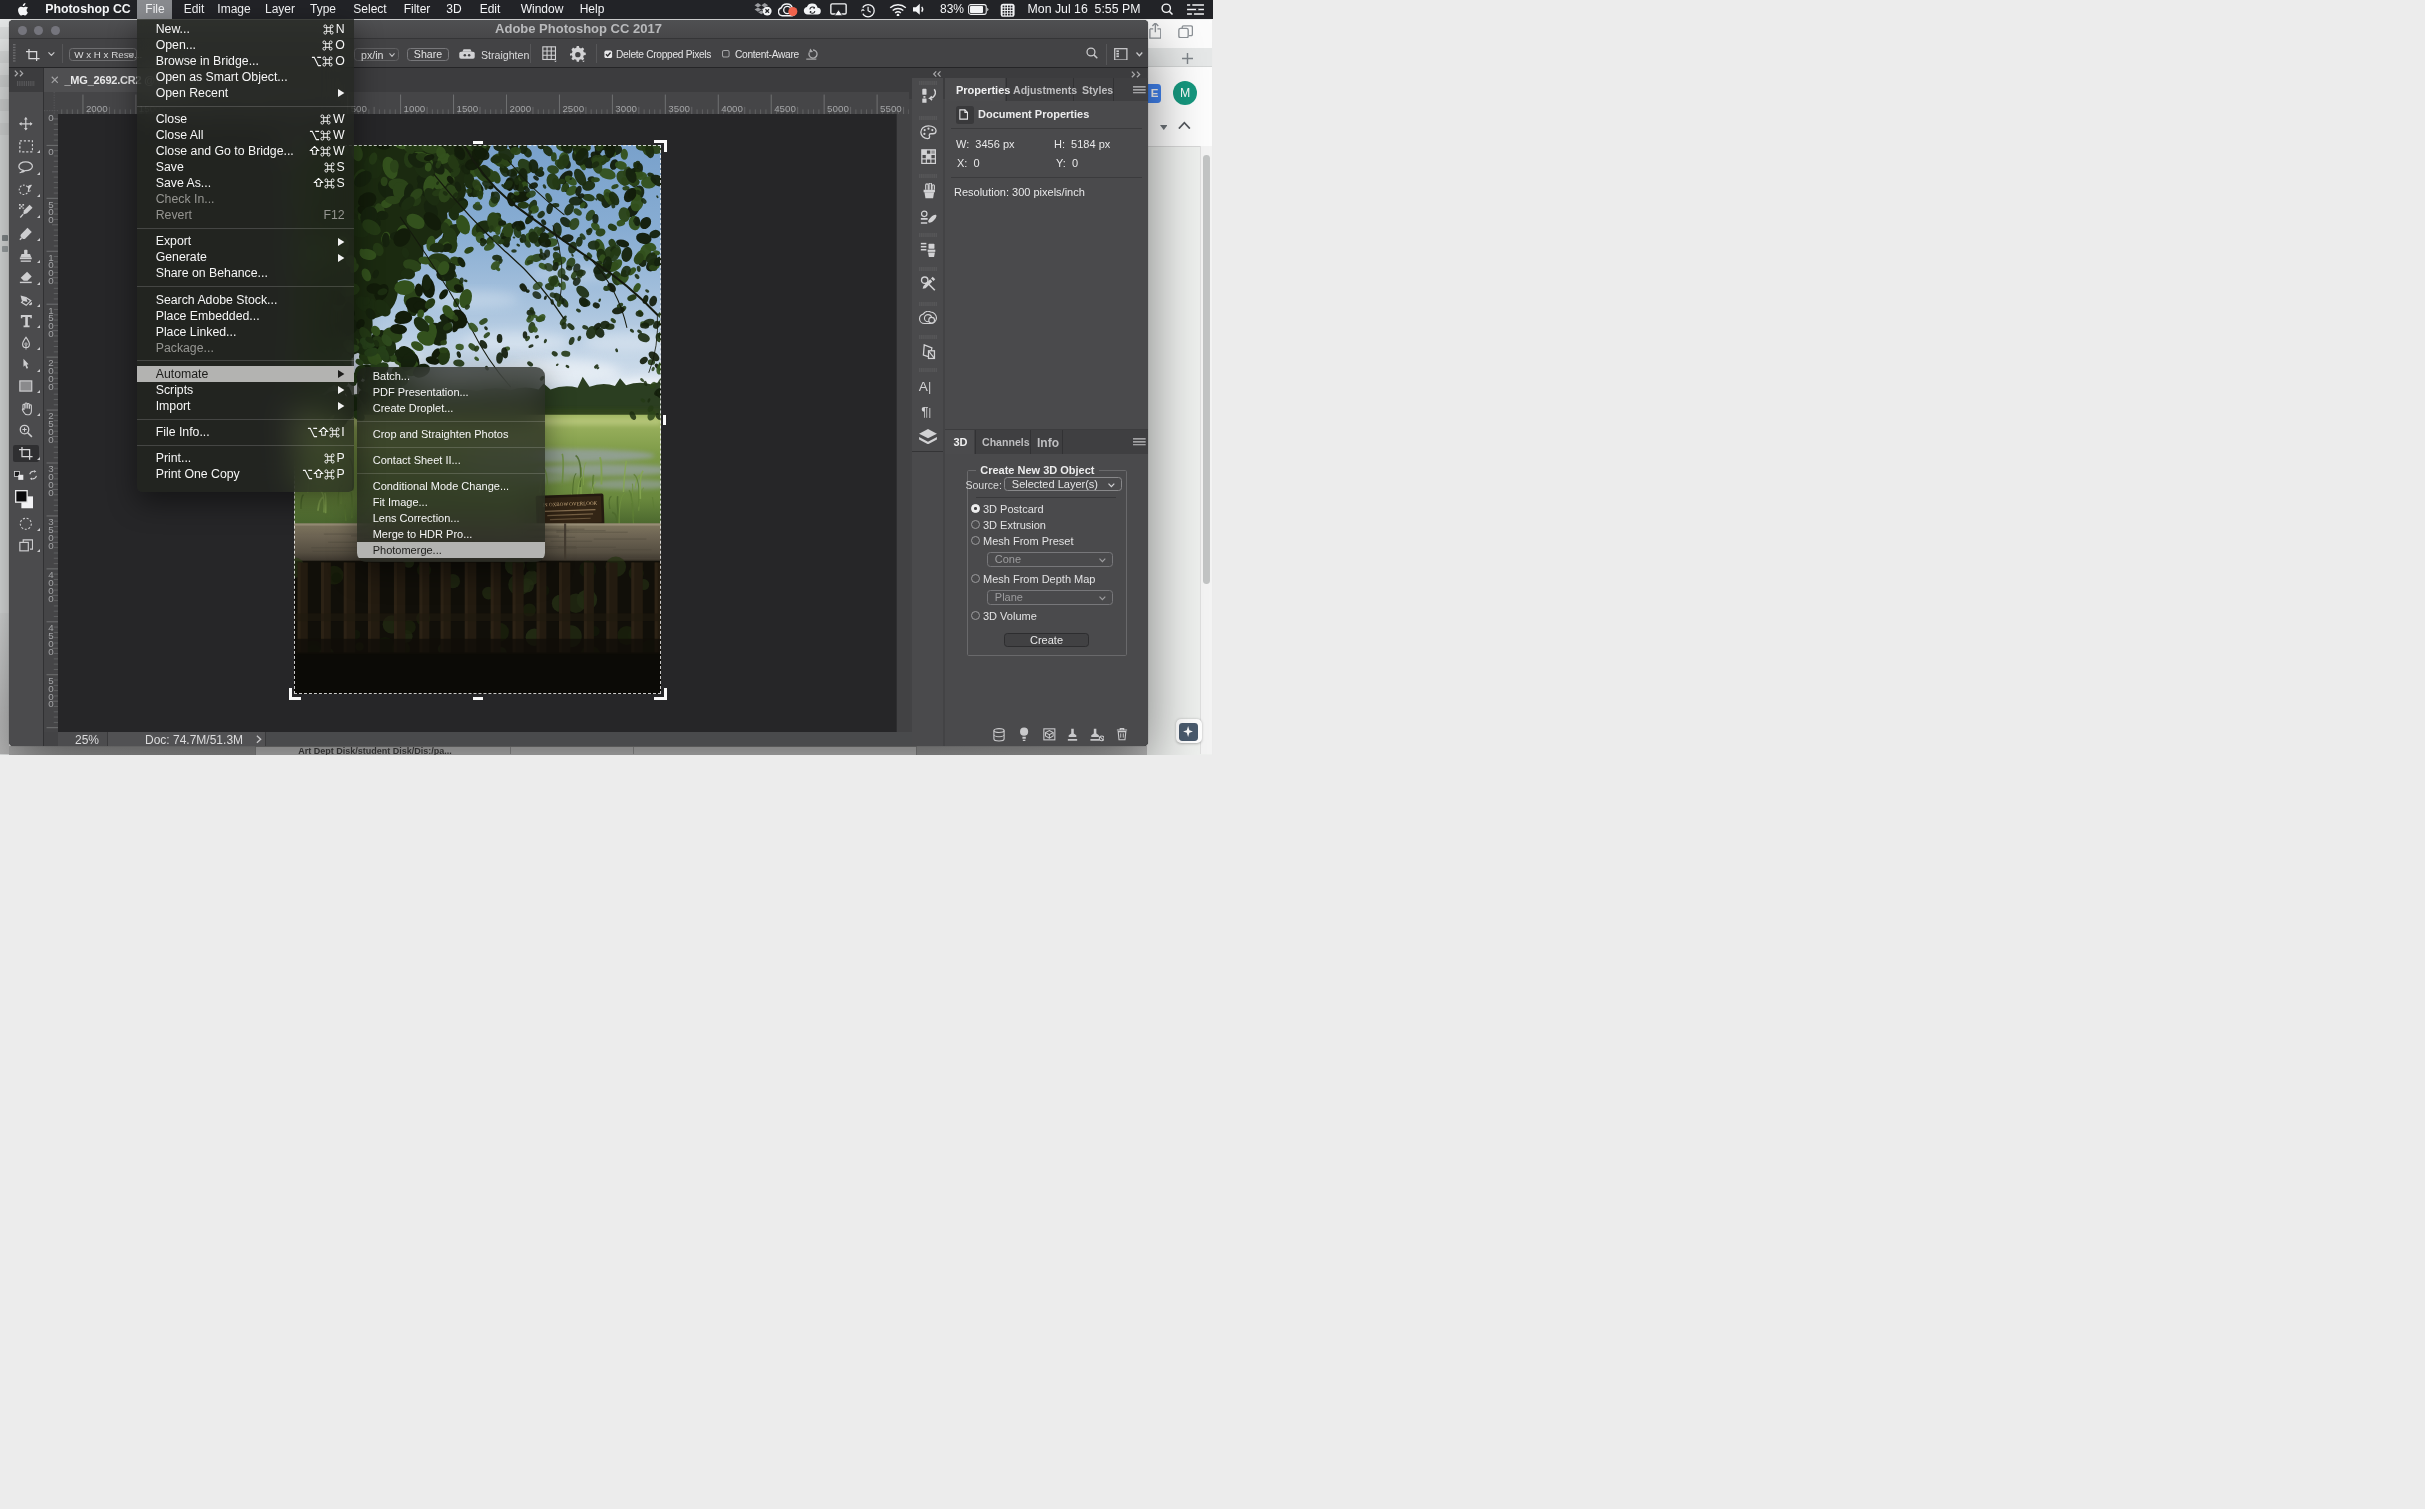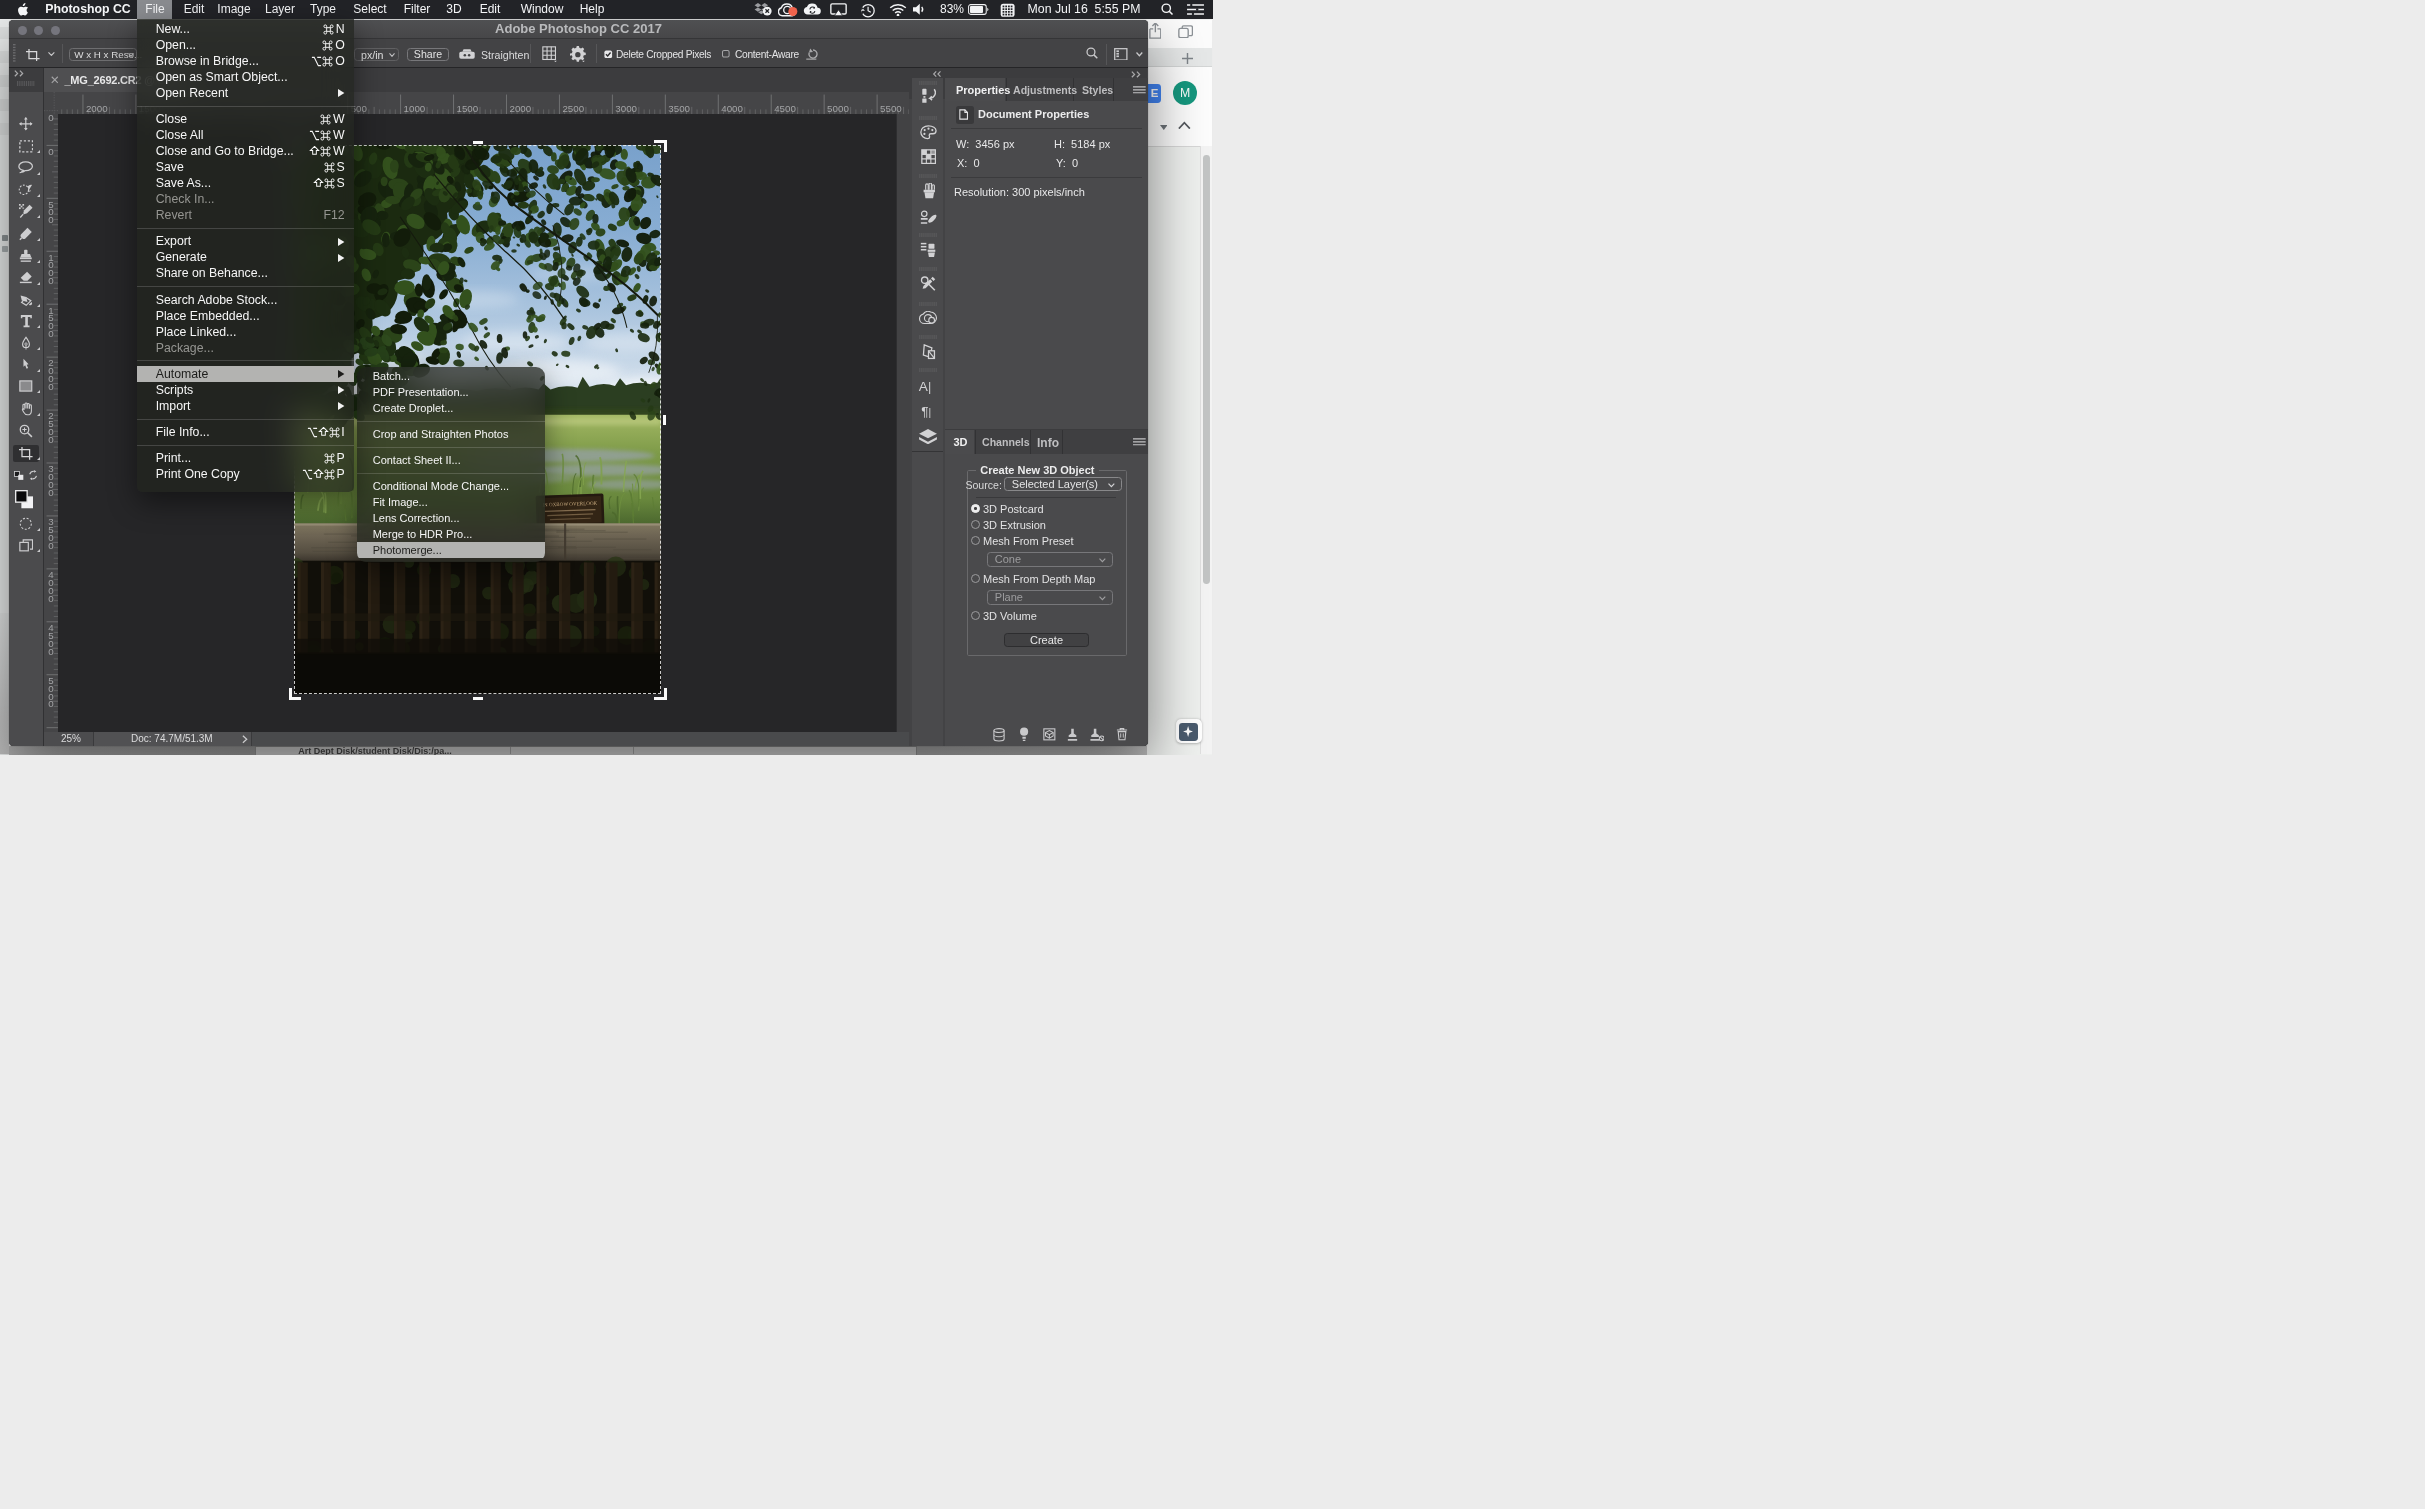--- a/index.html
+++ b/index.html
@@ -29,21 +29,21 @@
   #toolsep  { left:34px; top:48px; width:1.3px; height:678px; background:#313133; }
   .tool { position:absolute; left:0; width:34px; display:flex; justify-content:center; }
   .subtri { position:absolute; width:0; height:0; border-left:3px solid transparent; border-bottom:3px solid #c9c9cb; }
   
   #tabrow { left:35px; top:48px; width:865px; height:24px; background:#3c3c3e; }
   #tab { position:absolute; left:0; top:0; width:146px; height:24px; background:#4f4f51; color:#d9d9da; border-right:0.8px solid #323234; white-space:nowrap; overflow:hidden; }
   #rulerH { left:49px; top:72px; width:851px; height:22.5px; background:#454547; }
   #rulerC { left:35px;   top:72px; width:14px; height:22.5px; background:#454547; }
   #rulerV { left:35px;   top:94px; width:14px; height:618px; background:#454547; }
   #canvas { left:49px; top:94px; width:838px; height:618px; background:#262628; overflow:hidden; }
-  #statusbar { left:35px; top:712px; width:865px; height:13.6px; background:#494a4c; color:#dcdcdd; font-size:10px; }
+  #statusbar { left:49px; top:712px; width:865px; height:13.6px; background:#494a4c; color:#dcdcdd; font-size:12px; }
   
   #dockhead { left:900px; top:48px; width:238px; height:31px; background:#3c3c3e; color:#a8a8aa; }
   #iconstrip { left:903px; top:58px; width:31px; height:668px; background:#4a4a4c; }
   #panels { left:936px; top:58px; width:203px; height:668px; background:#3c3c3e; }
   .ptab { position:absolute; font-size:11px; color:#c3c3c5; }
   .panelbody { position:absolute; background:#4a4a4c; }
   .fineline { position:absolute; height:0.8px; background:#3b3b3d; }
   .radio { position:absolute; width:9.3px; height:9.3px; border-radius:50%; border:1.1px solid #9b9b9d; }
   .ddl { position:absolute; border:0.8px solid #88888a; border-radius:3.4px; color:#e4e4e5; font-size:11px; }
   

